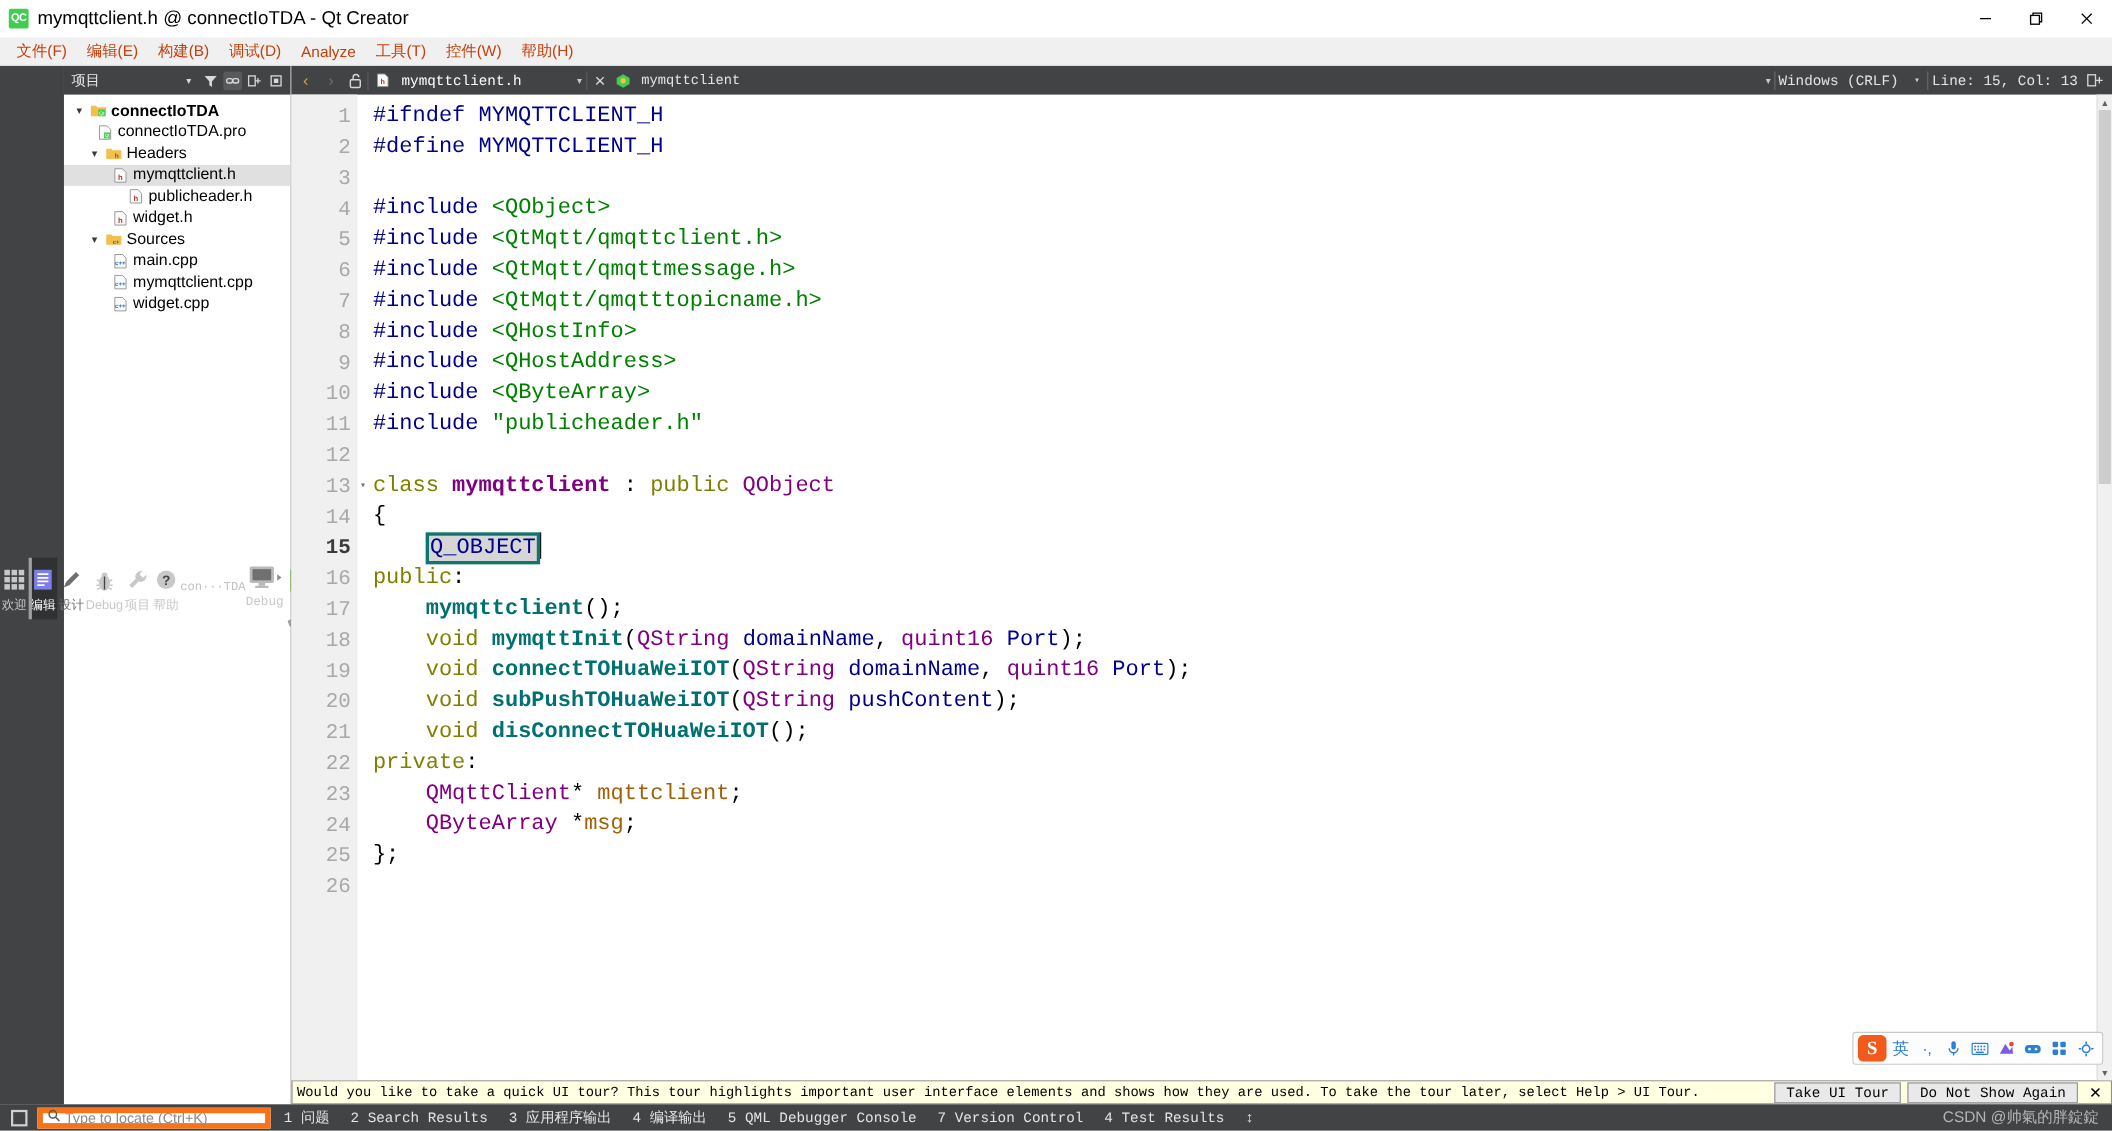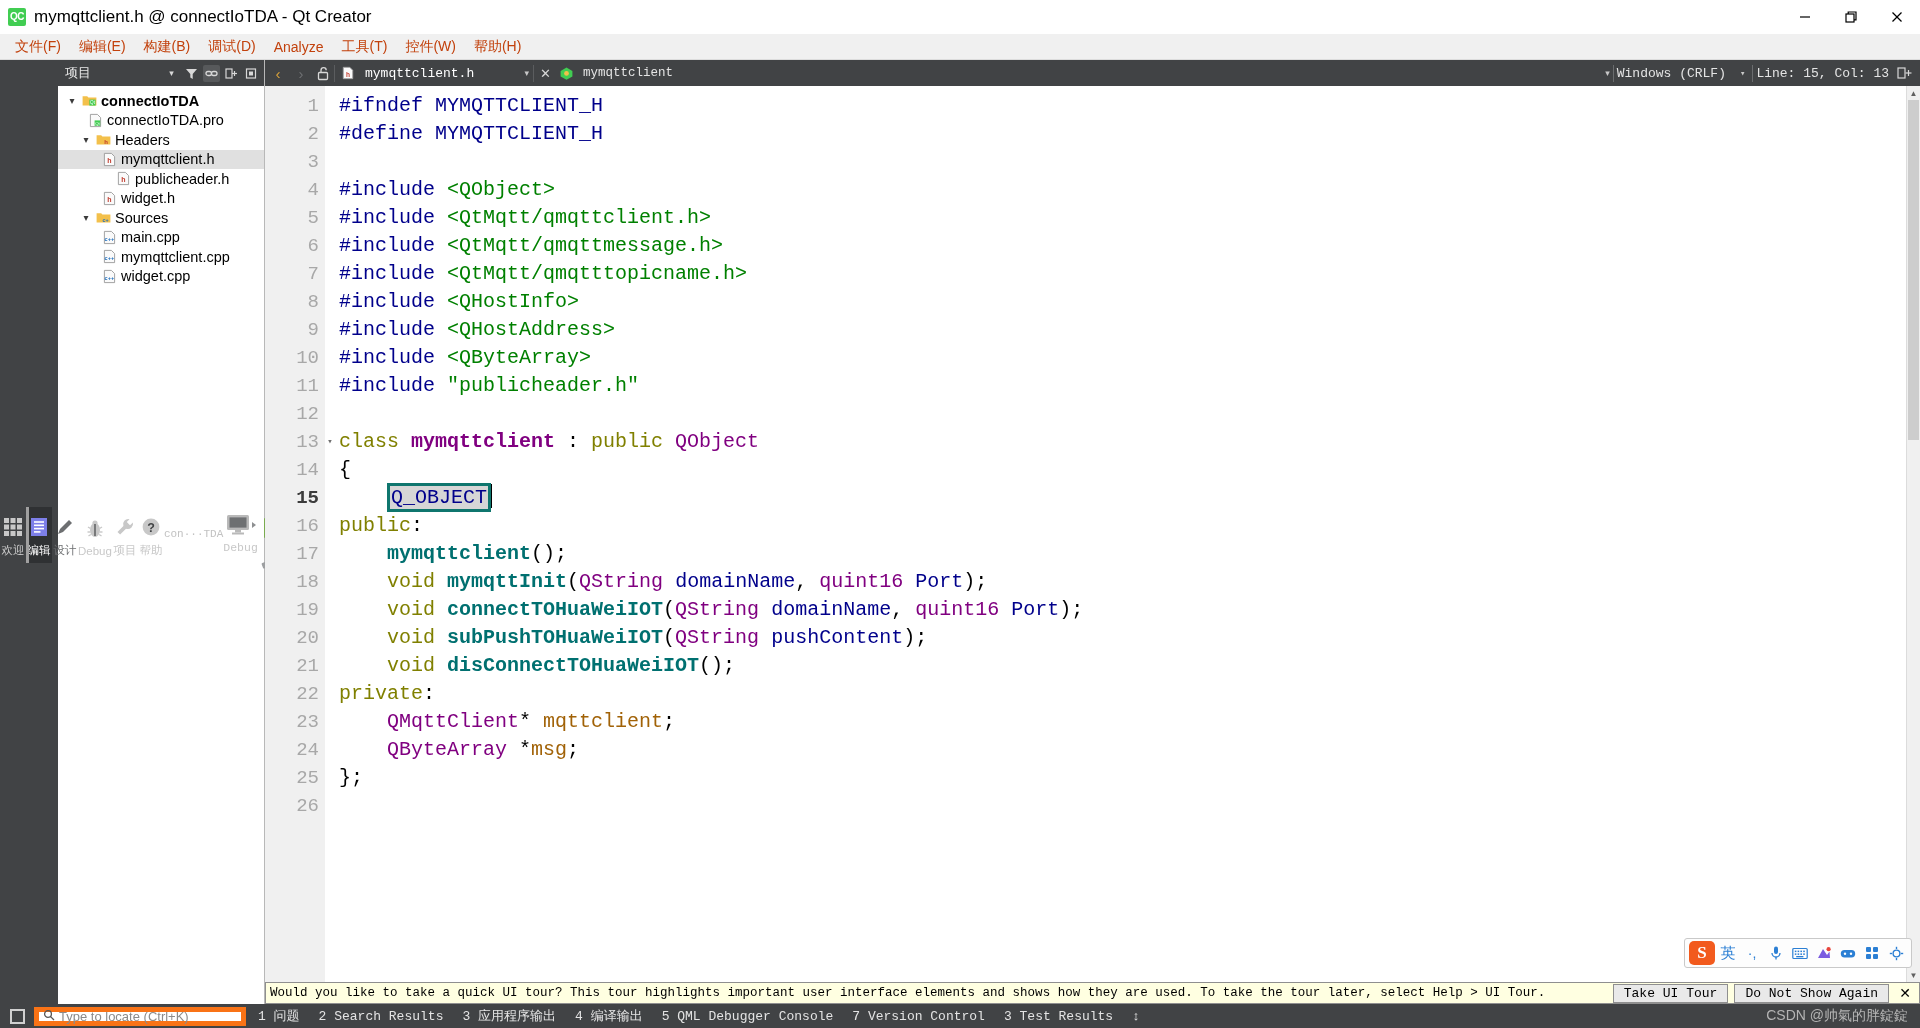--- a/index.html
+++ b/index.html
@@ -656,21 +656,21 @@
         </svg>
       </span>
       <span class="ph">Type to locate (Ctrl+K)</span>
     </div>
     <div class="sb-item">1 问题</div>
     <div class="sb-item">2 Search Results</div>
     <div class="sb-item">3 应用程序输出</div>
     <div class="sb-item">4 编译输出</div>
     <div class="sb-item">5 QML Debugger Console</div>
     <div class="sb-item">7 Version Control</div>
-    <div class="sb-item">3 Test Results</div>
+    <div class="sb-item">4 Test Results</div>
     <div class="sb-item">↕</div>
     <div class="sb-spacer"></div>
     <div class="watermark">CSDN @帅氣的胖錠錠</div>
   </div>
 
   <div class="ime">
     <div class="ime-logo">S</div>
     <div class="ime-i" style="color:#2b7fd4;font-size:15px">英</div>
     <div class="ime-i">·,</div>
     <div class="ime-i">

